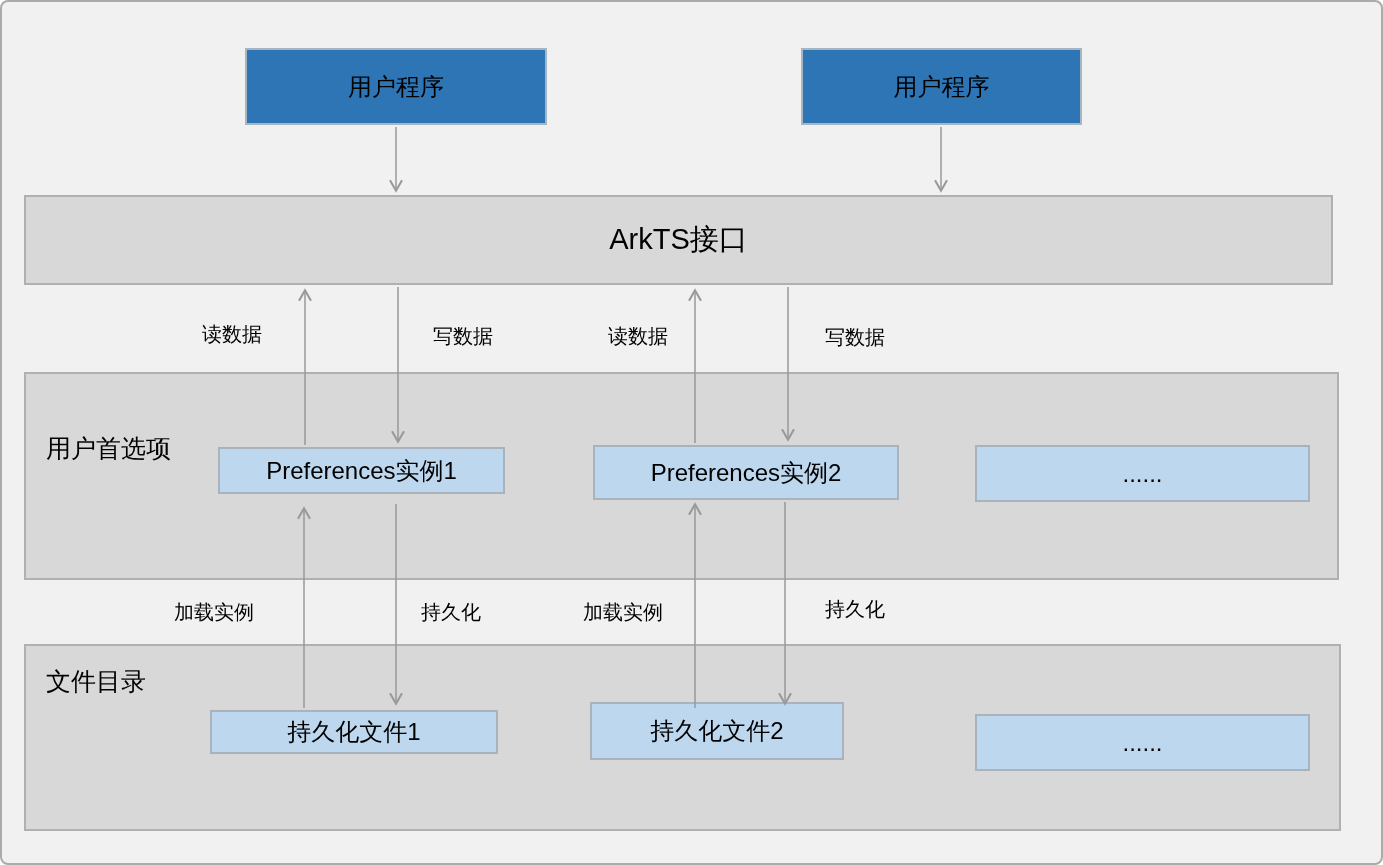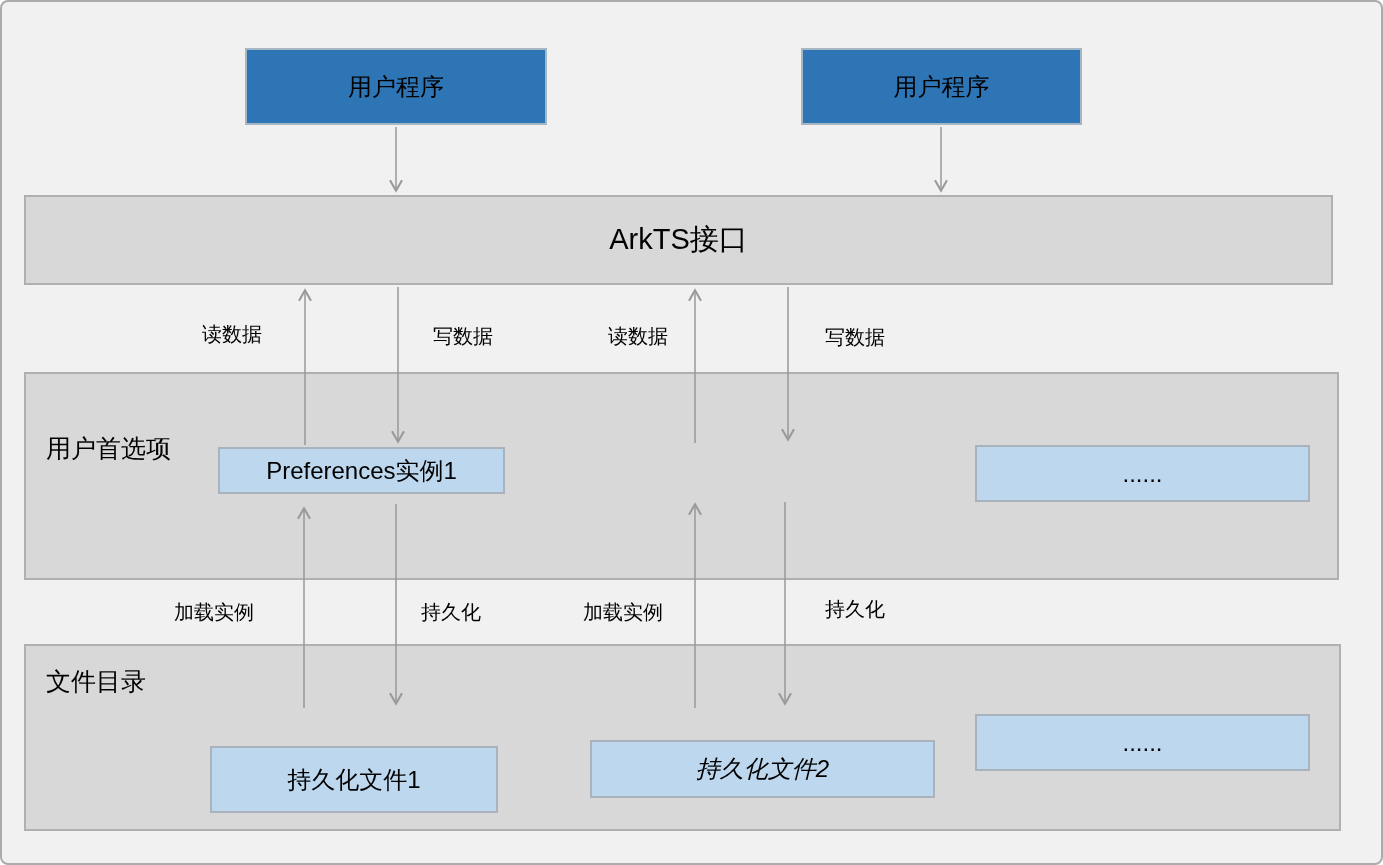--- a/index.html
+++ b/index.html
@@ -81,36 +81,39 @@
   <div class="flow-label" style="left:461px; top:321px;">写数据</div>
   <div class="flow-label" style="left:636px; top:321px;">读数据</div>
   <div class="flow-label" style="left:853px; top:322px;">写数据</div>
 
   <div class="section" style="left:22px; top:370px; width:1315px; height:208px;"></div>
   <div class="section-title" style="left:44px; top:390px;margin-top:40px;">用户首选项</div>
 
   <div class="node inst-box" style="left:208px; top:445px; width:287px; height:47px;margin-left:8px;">
     <span>Preferences实例1</span>
   </div>
+  <div class="node inst-box" style="left:591px; top:443px; width:306px; height:55px;">
+    <span>Preferences实例2</span>
+  </div>
   <div class="node inst-box" style="left:973px; top:443px; width:335px; height:57px;">
     <span>......</span>
   </div>
 
   <div class="flow-label" style="left:212px; top:597px;">加载实例</div>
   <div class="flow-label" style="left:449px; top:597px;">持久化</div>
   <div class="flow-label" style="left:621px; top:597px;">加载实例</div>
   <div class="flow-label" style="left:853px; top:594px;">持久化</div>
 
   <div class="section" style="left:22px; top:642px; width:1317px; height:187px;"></div>
   <div class="section-title" style="left:44px; top:663px;">文件目录</div>
 
-  <div class="node inst-box" style="left:208px; top:744px; width:288px; height:67px;">
+  <div class="node inst-box" style="left:208px; top:708px; width:288px; height:44px;">
     <span>持久化文件1</span>
   </div>
-  <div class="node inst-box" style="left:588px; top:738px; width:345px; height:58px;font-style:italic;">
+  <div class="node inst-box" style="left:588px; top:700px; width:254px; height:58px;">
     <span>持久化文件2</span>
   </div>
   <div class="node inst-box" style="left:973px; top:712px; width:335px; height:57px;">
     <span>......</span>
   </div>
 
   <svg class="arrow-layer" width="1383" height="865" viewBox="0 0 1383 865" xmlns="http://www.w3.org/2000/svg">
     <defs>
       <marker id="arw" viewBox="0 0 10 10" refX="7.5" refY="5" markerWidth="10" markerHeight="10" orient="auto">
         <path d="M1,1 L8,5 L1,9" fill="none" stroke="#999999" stroke-width="1.4"></path>

